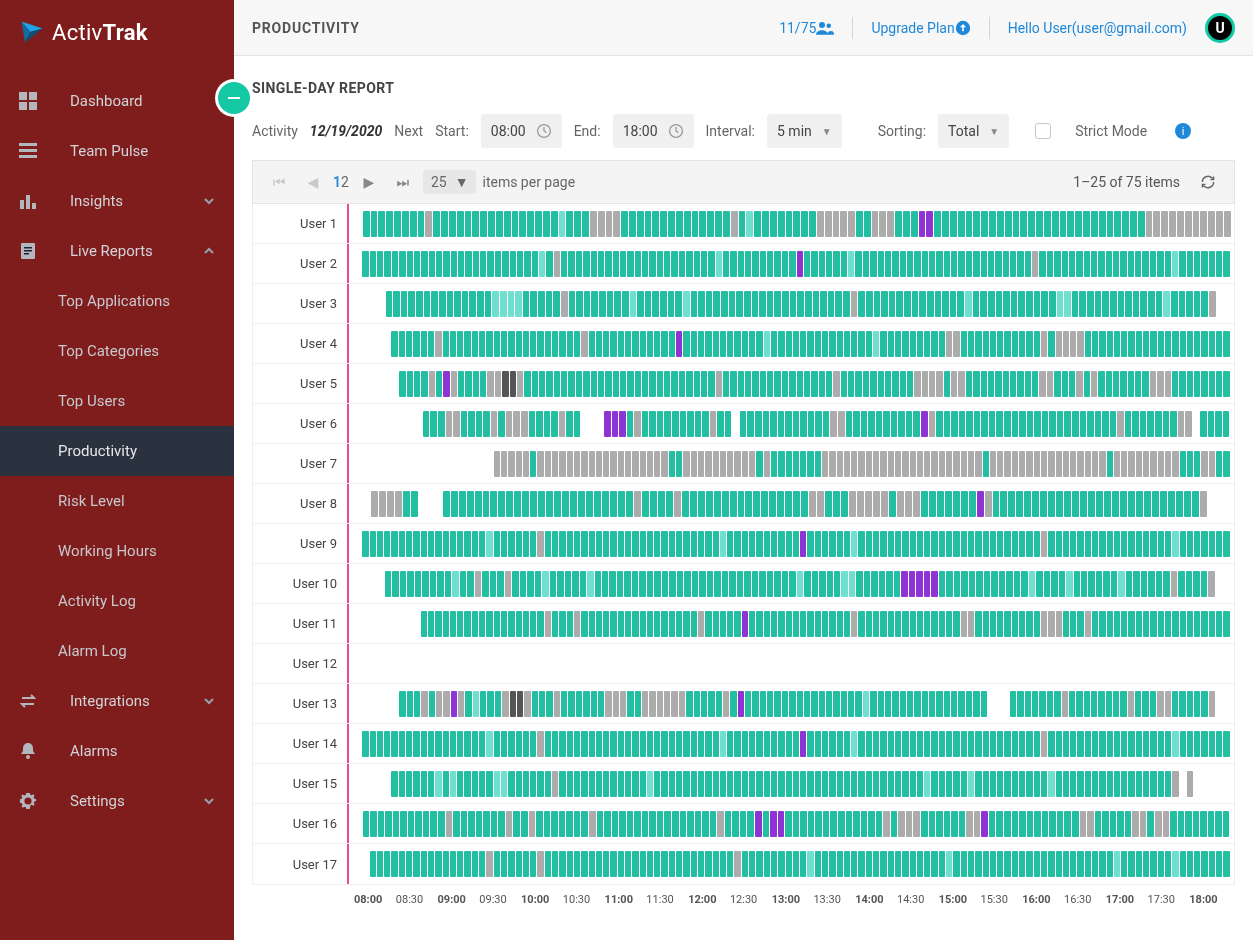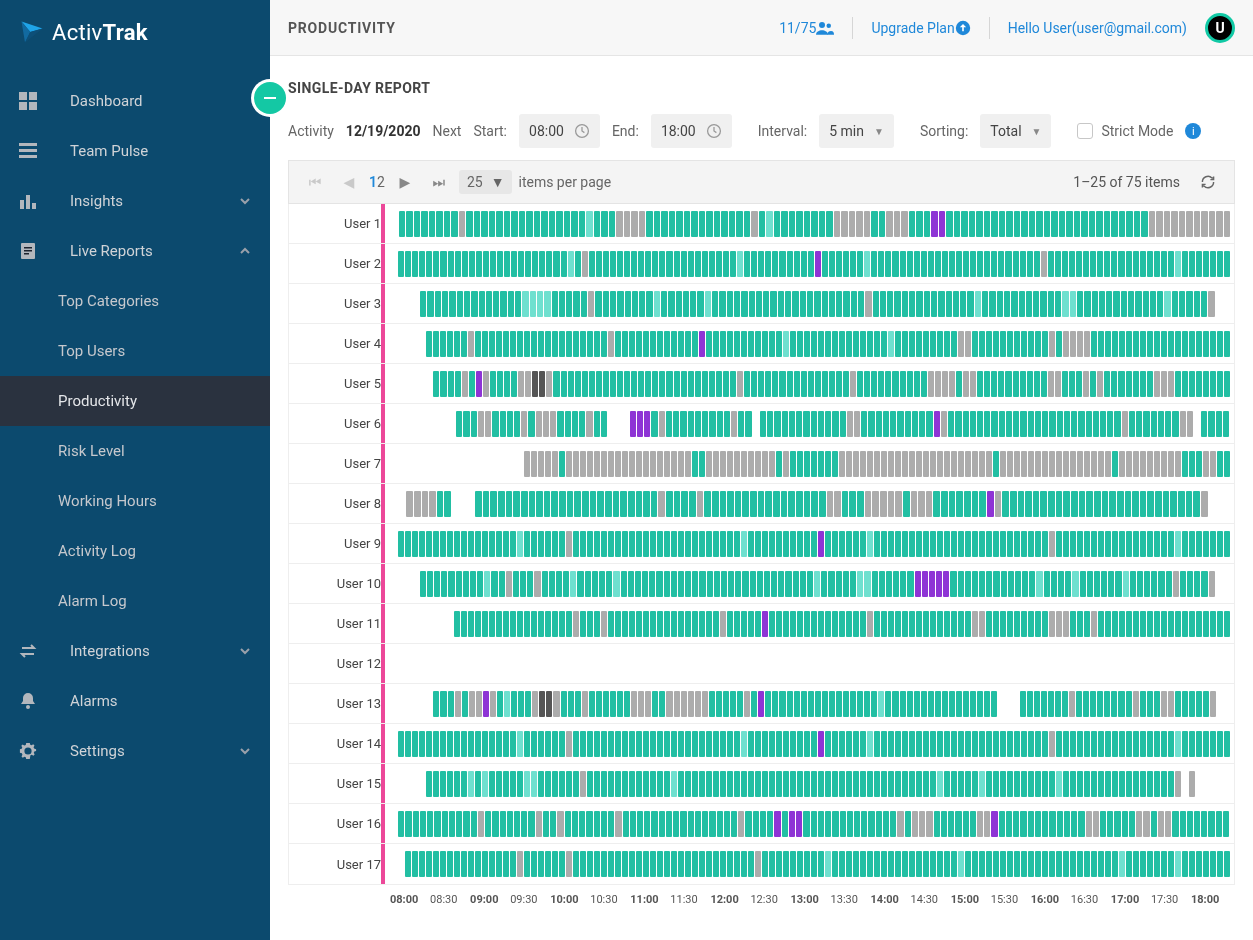--- a/index.html
+++ b/index.html
@@ -1,19 +1,19 @@
 <!DOCTYPE html>
 <html><head>
 <meta charset="utf-8">
 <style>
   * { box-sizing:border-box; margin:0; padding:0; }
   body { font-family:-apple-system,BlinkMacSystemFont,"Segoe UI",Roboto,sans-serif; color:#333; background:#fff; font-size:14px; width:1253px; }
   .app { display:flex; min-height:940px; }
   
-  .sidebar { width:270px; background:#0c4a6e; color:#ccc; flex-shrink:0; display:flex; flex-direction:column; }
+  .sidebar { width:234px; background:#7f1d1d; color:#ccc; flex-shrink:0; display:flex; flex-direction:column; }
   .logo-wrap { padding:18px 18px 30px 18px; display:flex; align-items:center; gap:6px; }
   .logo-mark { width:28px; height:28px; }
   .logo-text { color:#fff; font-size:22px; font-weight:400; letter-spacing:.3px; }
   .logo-text .bold { font-weight:700; }
   .nav-item { display:flex; align-items:center; height:50px; padding:0 18px; color:#d0d3d7; cursor:pointer; gap:32px; position:relative; }
   .nav-item.sub { padding-left:58px; height:50px; color:#c6c8cd; }
   .nav-item.sub.active { background:#2a323f; color:#e4e6e9; }
   .nav-icon { width:20px; height:20px; display:inline-flex; align-items:center; justify-content:center; color:#b3b7bd; }
   .nav-chevron { margin-left:auto; color:#9aa0aa; }
   .nav-label { font-size:15px; }
@@ -24,39 +24,39 @@
   .topbar-right { margin-left:auto; display:flex; align-items:center; gap:18px; }
   .topbar-link { color:#1f88d9; font-size:14px; display:inline-flex; align-items:center; cursor:pointer; }
   .avatar { width:30px; height:30px; border-radius:50%; background:#000; border:3px solid #11c9a5; color:#fff; display:flex; align-items:center; justify-content:center; font-weight:700; font-size:14px; }
   .topbar-sep { width:1px; height:22px; background:#d6d6d6; }
   
   .content { padding:24px 18px 18px 18px; position:relative; }
   .collapse-chip { position:absolute; left:-16px; top:26px; width:32px; height:32px; border-radius:50%; background:#14c8a4; display:flex; align-items:center; justify-content:center; color:#fff; font-weight:700; cursor:pointer; box-shadow:0 0 0 3px #fff; }
   .section-title { font-size:14px; font-weight:700; letter-spacing:.4px; color:#444; margin-bottom:18px; }
   .filters { display:flex; align-items:center; gap:12px; flex-wrap:wrap; color:#555; margin-bottom:12px; }
   .filters .lbl { color:#666; }
-  .filters .datestr { font-weight:700; color:#333; }
+  .filters .datestr { font-weight:700; color:#333;font-style:italic; }
   .sel { background:#f0f0f0; border:none; border-radius:3px; height:34px; display:inline-flex; align-items:center; padding:0 10px; gap:10px; color:#444; cursor:pointer; }
   .sel .caret { color:#888; font-size:10px; }
   .sel .clock { color:#999; display:inline-flex; }
   .check { width:16px; height:16px; border:1px solid #c7c7c7; border-radius:3px; display:inline-block; }
   .info-circ { width:16px; height:16px; border-radius:50%; background:#1f88d9; color:#fff; font-size:11px; display:inline-flex; align-items:center; justify-content:center; margin-left:4px; }
   
   .pager { height:44px; background:#f4f4f4; border:1px solid #e4e4e4; display:flex; align-items:center; padding:0 12px; gap:6px; color:#666; }
   .pg-btn { width:28px; height:28px; display:inline-flex; align-items:center; justify-content:center; color:#888; cursor:pointer; border-radius:2px; }
   .pg-btn.disabled { color:#c9c9c9; cursor:default; }
   .pg-num { width:22px; text-align:center; cursor:pointer; }
   .pg-num.current { color:#1f88d9; font-weight:600; }
   .pg-size { background:#e7e7e7; border-radius:3px; padding:4px 8px; display:inline-flex; align-items:flex-end; gap:8px; cursor:pointer; }
   .pager-right { margin-left:auto; display:flex; align-items:center; gap:14px; color:#555; }
   
   .grid { border:1px solid #eee; border-top:none;}
   .grid-row { display:flex; align-items:stretch; height:40px; border-bottom:1px solid #eee; }
   .grid-row:last-child { border-bottom:none; }
-  .row-label { width:96px; flex-shrink:0; display:flex; align-items:center; justify-content:flex-end; color:#444; cursor:pointer; border-right:4px solid #ec4899; font-size:13px;}
+  .row-label { width:96px; flex-shrink:0; display:flex; align-items:center; justify-content:flex-end; padding-right:10px; color:#444; cursor:pointer; border-right:2px solid #ec4899; font-size:13px;}
   .row-track { flex:1; display:flex; gap:1px; align-items:center; padding:6px 4px 6px 6px; }
   .seg { height:26px; flex:1 1 0; border-radius:1px; }
   
   .c-e  { background:transparent; }          
   .c-p  { background:#22bfa3; }               
   .c-pl { background:#6fe0cf; }               
   .c-n  { background:#acacac; }               
   .c-u  { background:#8e34d5; }               
   .c-d  { background:#555; }                  
   
@@ -127,20 +127,23 @@
               <rect x="5" y="8" width="8" height="1.5" fill="#1d232e"></rect>
               <rect x="5" y="11" width="5" height="1.5" fill="#1d232e"></rect>
             </svg>
           </span>
           <span class="nav-label">Live Reports</span>
           <span class="nav-chevron">
             <svg width="14" height="14" viewBox="0 0 14 14" fill="none" stroke="#9aa0aa" stroke-width="2">
               <path d="M3 9l4-4 4 4"></path>
             </svg>
           </span>
+        </div>
+        <div class="nav-item sub">
+          <span class="nav-label">Top Applications</span>
         </div>
         <div class="nav-item sub">
           <span class="nav-label">Top Categories</span>
         </div>
         <div class="nav-item sub">
           <span class="nav-label">Top Users</span>
         </div>
         <div class="nav-item sub active">
           <span class="nav-label">Productivity</span>
         </div>
@@ -259,33 +262,33 @@
         <span class="sel">
           <span>18:00</span>
           <span class="clock">
               <svg width="16" height="16" viewBox="0 0 20 20" fill="none" stroke="#999" stroke-width="1.6">
                 <circle cx="10" cy="10" r="8"></circle>
                 <path d="M10 5v5l3 2"></path>
               </svg>
             </span>
         </span>
 
-        <span class="lbl" style="margin-left:14px">Interval:</span>
+        <span class="lbl" style="">Interval:</span>
         <span class="sel">
           <span>5 min</span>
           <span class="caret">▼</span>
         </span>
 
-        <span class="lbl" style="margin-left:14px">Sorting:</span>
+        <span class="lbl" style="margin-left:24px">Sorting:</span>
         <span class="sel">
           <span>Total</span>
           <span class="caret">▼</span>
         </span>
 
-        <span style="margin-left:14px; display:inline-flex; align-items:center; gap:8px;">
+        <span style="margin-left:14px; display:inline-flex; align-items:center; gap:24px;">
           <span class="check"></span>
           <span class="lbl">Strict Mode</span>
           <span class="info-circ">i</span>
         </span>
       </div>
 
       <div class="pager">
         <span class="pg-btn disabled">⏮</span>
         <span class="pg-btn disabled">◀</span>
         <span id="pg-nums"><span class="pg-num current">1</span><span class="pg-num">2</span></span>

